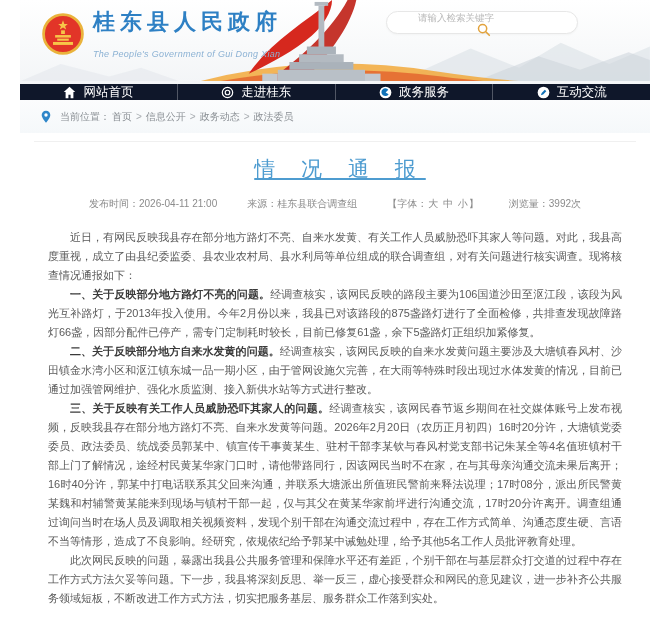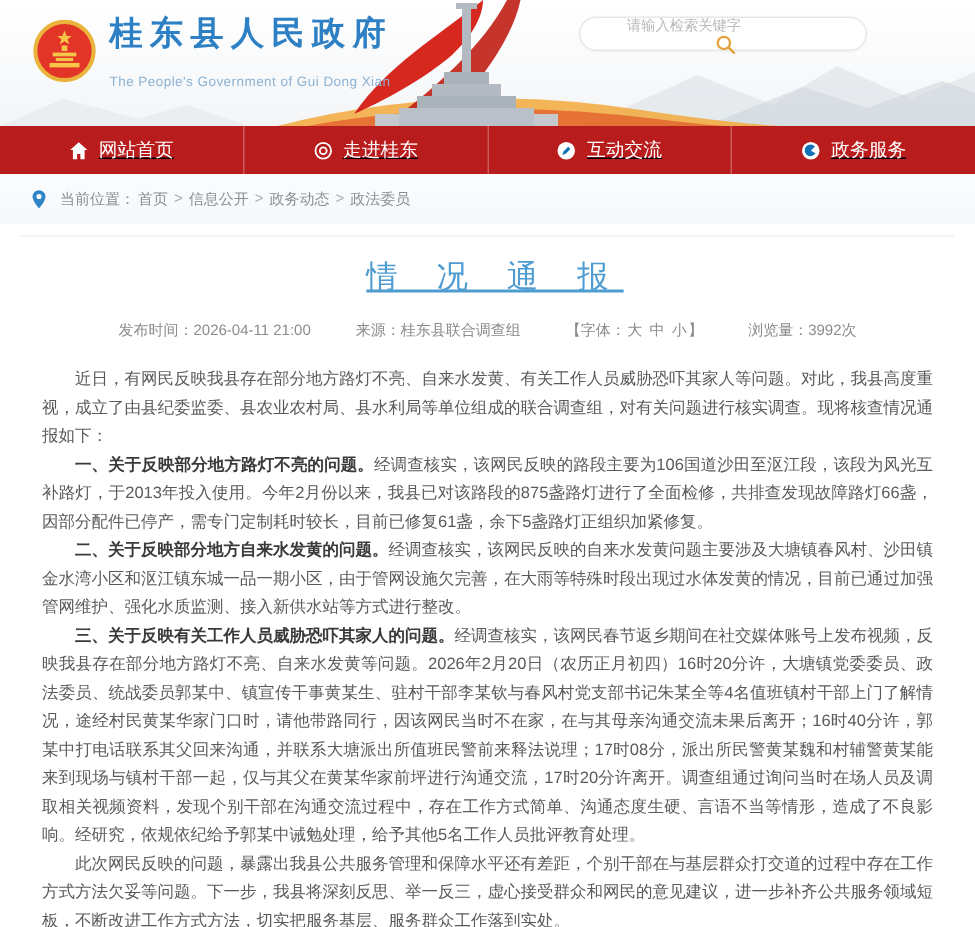--- a/index.html
+++ b/index.html
@@ -1,34 +1,34 @@
 <!DOCTYPE html>
 <html><head>
 <meta charset="utf-8">
 <style>
   * { margin:0; padding:0; box-sizing:border-box; }
   html,body { background:#e9ebee; }
   body { font-family:"Liberation Sans","DejaVu Sans",sans-serif; }
-  .page { position:relative; width:650px; height:618px; background:#ffffff; overflow:hidden; margin:0 auto; }
+  .page { position:relative; width:650px; height:618px; background:#ffffff; overflow:hidden; margin:0 auto;padding-left:20px; }
 
   
   .banner { position:relative; height:84px; background:linear-gradient(#ffffff,#f3f5f7); overflow:hidden; }
   .banner-art { position:absolute; inset:0; pointer-events:none; }
   .logo-block { position:absolute; left:22px; top:9px; display:flex; align-items:center; z-index:3; }
   .emblem { width:42px; height:42px; flex:0 0 auto; }
   .site-text { margin-left:9px; }
   .site-title { font-size:22px; font-weight:bold; color:#2e80c4; letter-spacing:5px; line-height:26px; }
-  .site-sub { font-size:9px; color:#8cb2d4; letter-spacing:0.3px; margin-top:14px; }
+  .site-sub { font-size:9px; color:#8cb2d4; letter-spacing:0.3px; margin-top:14px;font-style:italic; }
   .search { position:absolute; right:72px; top:11px; width:192px; height:23px; background:#fff; border:1px solid #e7e7e7; border-radius:12px; display:flex; align-items:center; padding:0 8px 0 12px; z-index:3; box-shadow:0 1px 2px rgba(0,0,0,0.03);flex-direction:column; }
   .search input { flex:1; border:none; outline:none; font-size:9.5px; color:#555; background:transparent; font-family:inherit; }
   .search input::placeholder { color:#b9b9b9; }
   .search-btn { width:14px; height:14px; cursor:pointer; flex:0 0 auto; }
 
   
-  .nav { display:flex; height:32px; background:#b91c1c; position:relative; z-index:2;text-decoration:underline; }
+  .nav { display:flex; height:16px; background:#0f172a; position:relative; z-index:2; }
   .nav-item { flex:1; display:flex; align-items:center; justify-content:center; gap:7px; color:#fff; font-size:12.5px; cursor:pointer; border-right:1px solid rgba(255,255,255,0.28); }
   .nav-item:last-child { border-right:none; }
   .nav-ico { width:13px; height:13px; display:block; }
 
   
   .crumb-bar { height:33px; display:flex; align-items:center; background:linear-gradient(#fbfcfd,#f5f8fa); padding-left:20px; font-size:10px; color:#8a8f94; }
   .pin { width:12px; height:14px; margin-right:8px; }
   .crumb-label { color:#8a8f94;text-align:right; }
   .crumb-link { color:#8a8f94; cursor:pointer; margin:0 2px; text-decoration:none; }
   .crumb-sep { color:#a9adb2; margin:0 2px; }
@@ -103,30 +103,30 @@
     <div class="nav-item">
       <svg class="nav-ico" viewBox="0 0 12 12">
           <circle cx="6" cy="6" r="4.8" fill="none" stroke="#fff" stroke-width="1.1"></circle>
           <circle cx="6" cy="6" r="2.1" fill="none" stroke="#fff" stroke-width="1.1"></circle>
         </svg>
       <span>走进桂东</span>
     </div>
     <div class="nav-item">
       <svg class="nav-ico" viewBox="0 0 12 12">
           <circle cx="6" cy="6" r="5.4" fill="#fff"></circle>
-          <path d="M3.6 8.6 L4.3 6.5 L7.2 3.5 L8.6 4.9 L5.7 7.9 Z" fill="#1172b8"></path>
+          <path d="M8.6 3.4 A3.6 3.6 0 1 0 8.9 7.6 L6.1 6 Z" fill="#1172b8"></path>
         </svg>
-      <span>互动交流</span>
+      <span>政务服务</span>
     </div>
     <div class="nav-item">
       <svg class="nav-ico" viewBox="0 0 12 12">
           <circle cx="6" cy="6" r="5.4" fill="#fff"></circle>
-          <path d="M8.6 3.4 A3.6 3.6 0 1 0 8.9 7.6 L6.1 6 Z" fill="#1172b8"></path>
+          <path d="M3.6 8.6 L4.3 6.5 L7.2 3.5 L8.6 4.9 L5.7 7.9 Z" fill="#1172b8"></path>
         </svg>
-      <span>政务服务</span>
+      <span>互动交流</span>
     </div>
   </div>
 
   <div class="crumb-bar">
     <svg class="pin" viewBox="0 0 12 14">
       <path d="M6 0.8 C3.4 0.8 1.7 2.8 1.7 5.1 C1.7 8.2 6 12.8 6 12.8 C6 12.8 10.3 8.2 10.3 5.1 C10.3 2.8 8.6 0.8 6 0.8 Z" fill="#2e86c9"></path>
       <circle cx="6" cy="5" r="1.7" fill="#fff"></circle>
     </svg>
     <span class="crumb-label">当前位置：</span>
     <a class="crumb-link">首页</a>

